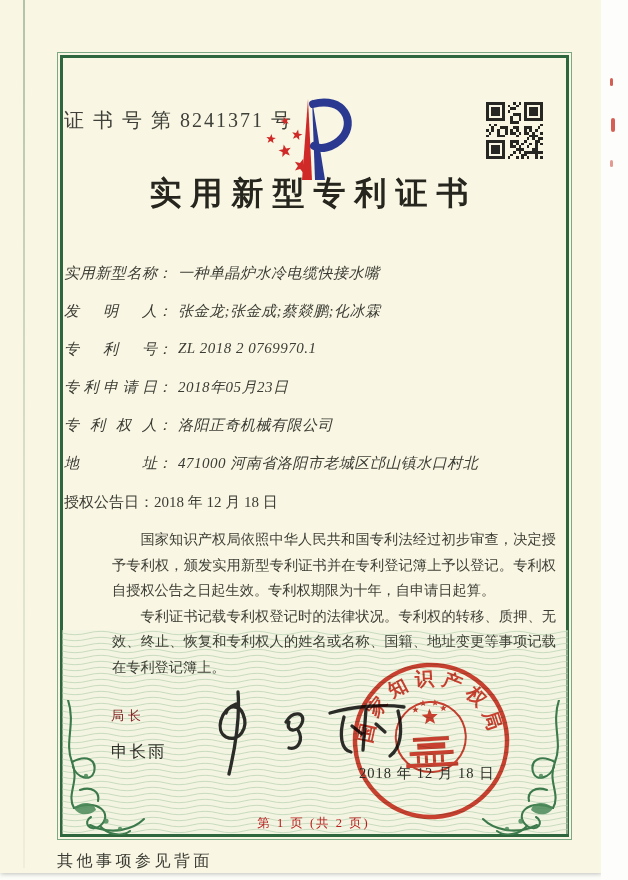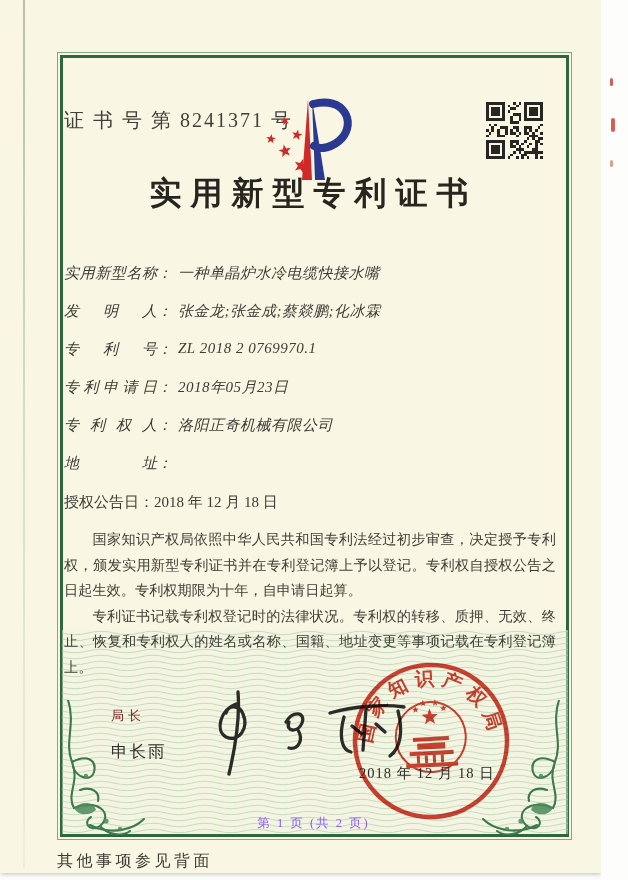--- a/index.html
+++ b/index.html
@@ -46,31 +46,31 @@
   .fcolon{display:inline-block;margin-right:6px;}
   .fvalue{flex:1;letter-spacing:.5px;}
   .grant-row{left:64px;top:493px;width:494px;font-size:15px;color:#3b3c34;display:flex;}
   .grant-cell{white-space:nowrap;}
   .grant-cell + .grant-cell{margin-left:44px;}
   
   .body-text{
     left:64px;top:527px;width:492px;font-size:14.2px;line-height:25.6px;
     color:#3d3e35;text-align:justify;
   }
-  .body-text p{margin:0;text-indent:2em;}
+  .body-text p{margin:0;text-indent:2em;padding-left:48px;}
   
   .sig-title{left:111px;top:707px;font-size:13px;color:#7f1d1d;letter-spacing:4px;z-index:5;}
   .sig-name{left:111px;top:741px;font-size:16.5px;color:#2f2f29;letter-spacing:2px;z-index:5;}
   .autograph{left:192px;top:686px;z-index:5;}
   
   .seal{left:349px;top:659px;z-index:6;mix-blend-mode:multiply;opacity:.93;transform:rotate(-3deg);}
   .seal-date{left:359px;top:764px;font-size:14.5px;color:#2c2c27;letter-spacing:1px;z-index:7;}
   
   .page-footer{left:57px;top:815px;width:513px;text-align:center;
-    font-size:12.5px;letter-spacing:2px;color:#8b5cf6;z-index:5;}
+    font-size:12.5px;letter-spacing:2px;color:#b91c1c;z-index:5;}
   .back-note{left:57px;top:851px;width:513px;text-align:left;
     font-size:16px;letter-spacing:3.5px;color:#3b3c34;}
   .guilloche{left:62px;top:630px;z-index:1;}
   .ornament{z-index:2;}
   .content{z-index:3;}
 </style>
 </head>
 <body>
 
 <div class="abs paper"></div>
@@ -310,20 +310,21 @@
       <span class="fvalue">2018年05月23日</span>
     </div>
     <div class="field-row">
       <span class="flabel">专利权人</span>
       <span class="fcolon">：</span>
       <span class="fvalue">洛阳正奇机械有限公司</span>
     </div>
     <div class="field-row">
       <span class="flabel">地址</span>
       <span class="fcolon">：</span>
+      <span class="fvalue">471000 河南省洛阳市老城区邙山镇水口村北</span>
     </div>
   </div>
 
 <div class="abs grant-row content">
   <span class="grant-cell"><span>授权公告日</span><span>：</span><span>2018 年 12 月 18 日</span></span>
 </div>
 
 <div class="abs body-text content">
     <p>国家知识产权局依照中华人民共和国专利法经过初步审查，决定授予专利权，颁发实用新型专利证书并在专利登记簿上予以登记。专利权自授权公告之日起生效。专利权期限为十年，自申请日起算。</p>
     <p>专利证书记载专利权登记时的法律状况。专利权的转移、质押、无效、终止、恢复和专利权人的姓名或名称、国籍、地址变更等事项记载在专利登记簿上。</p>

